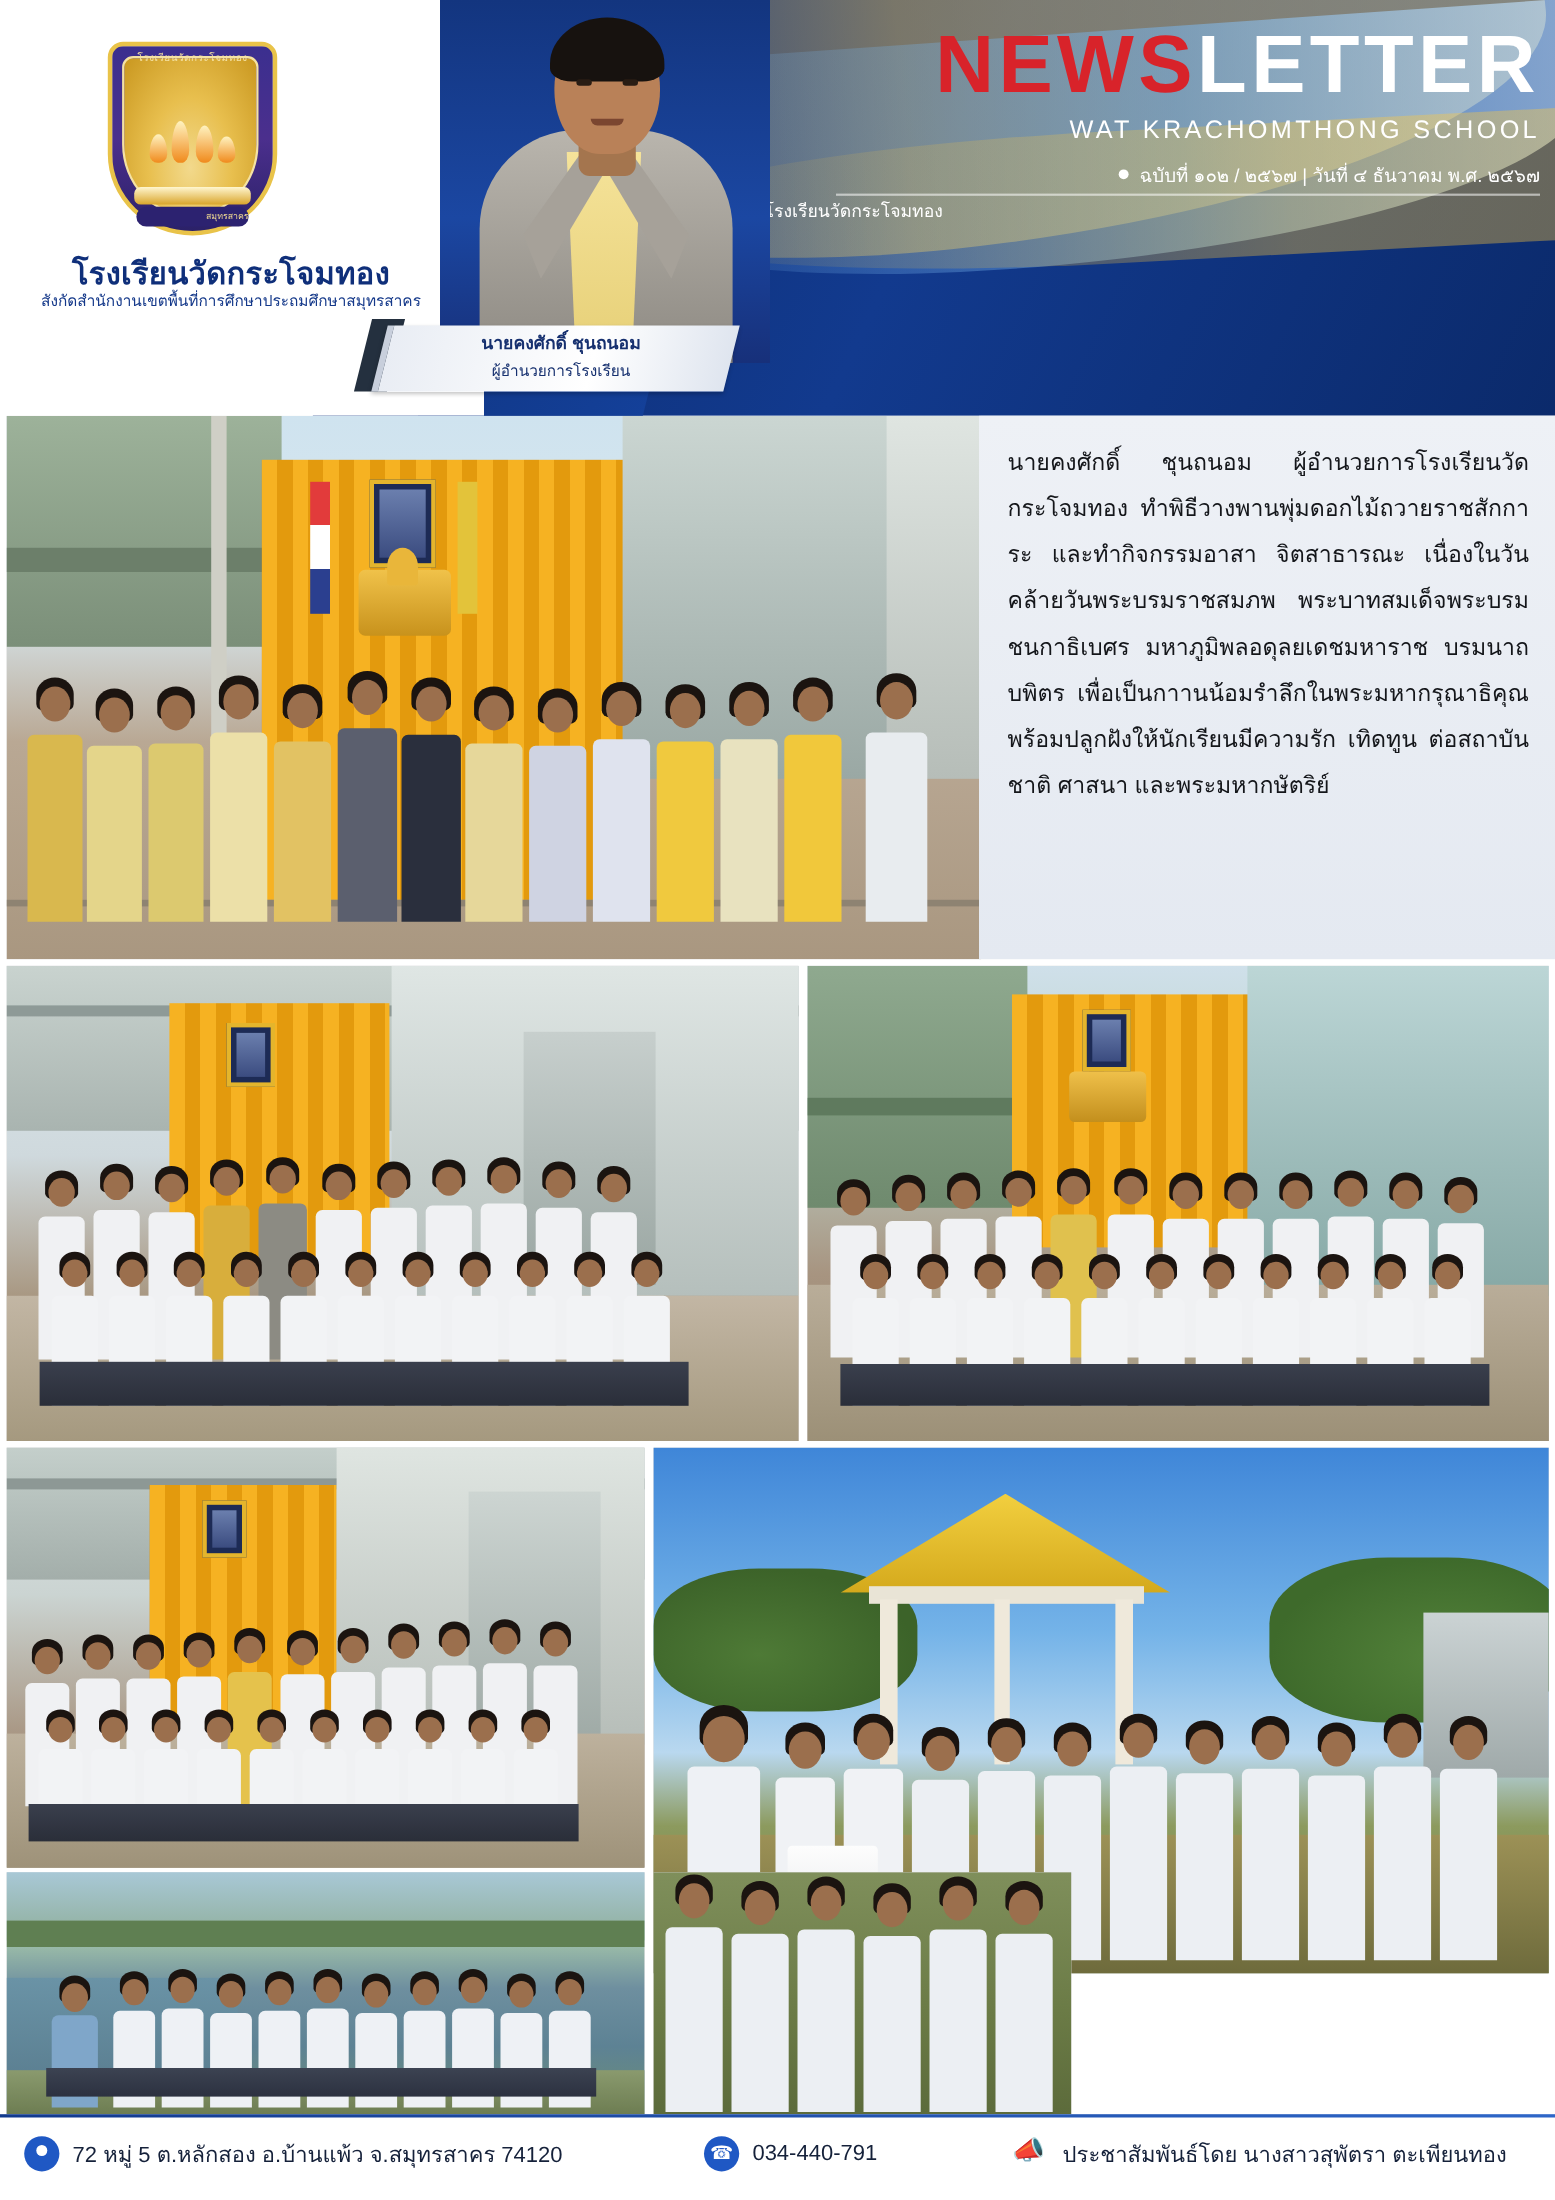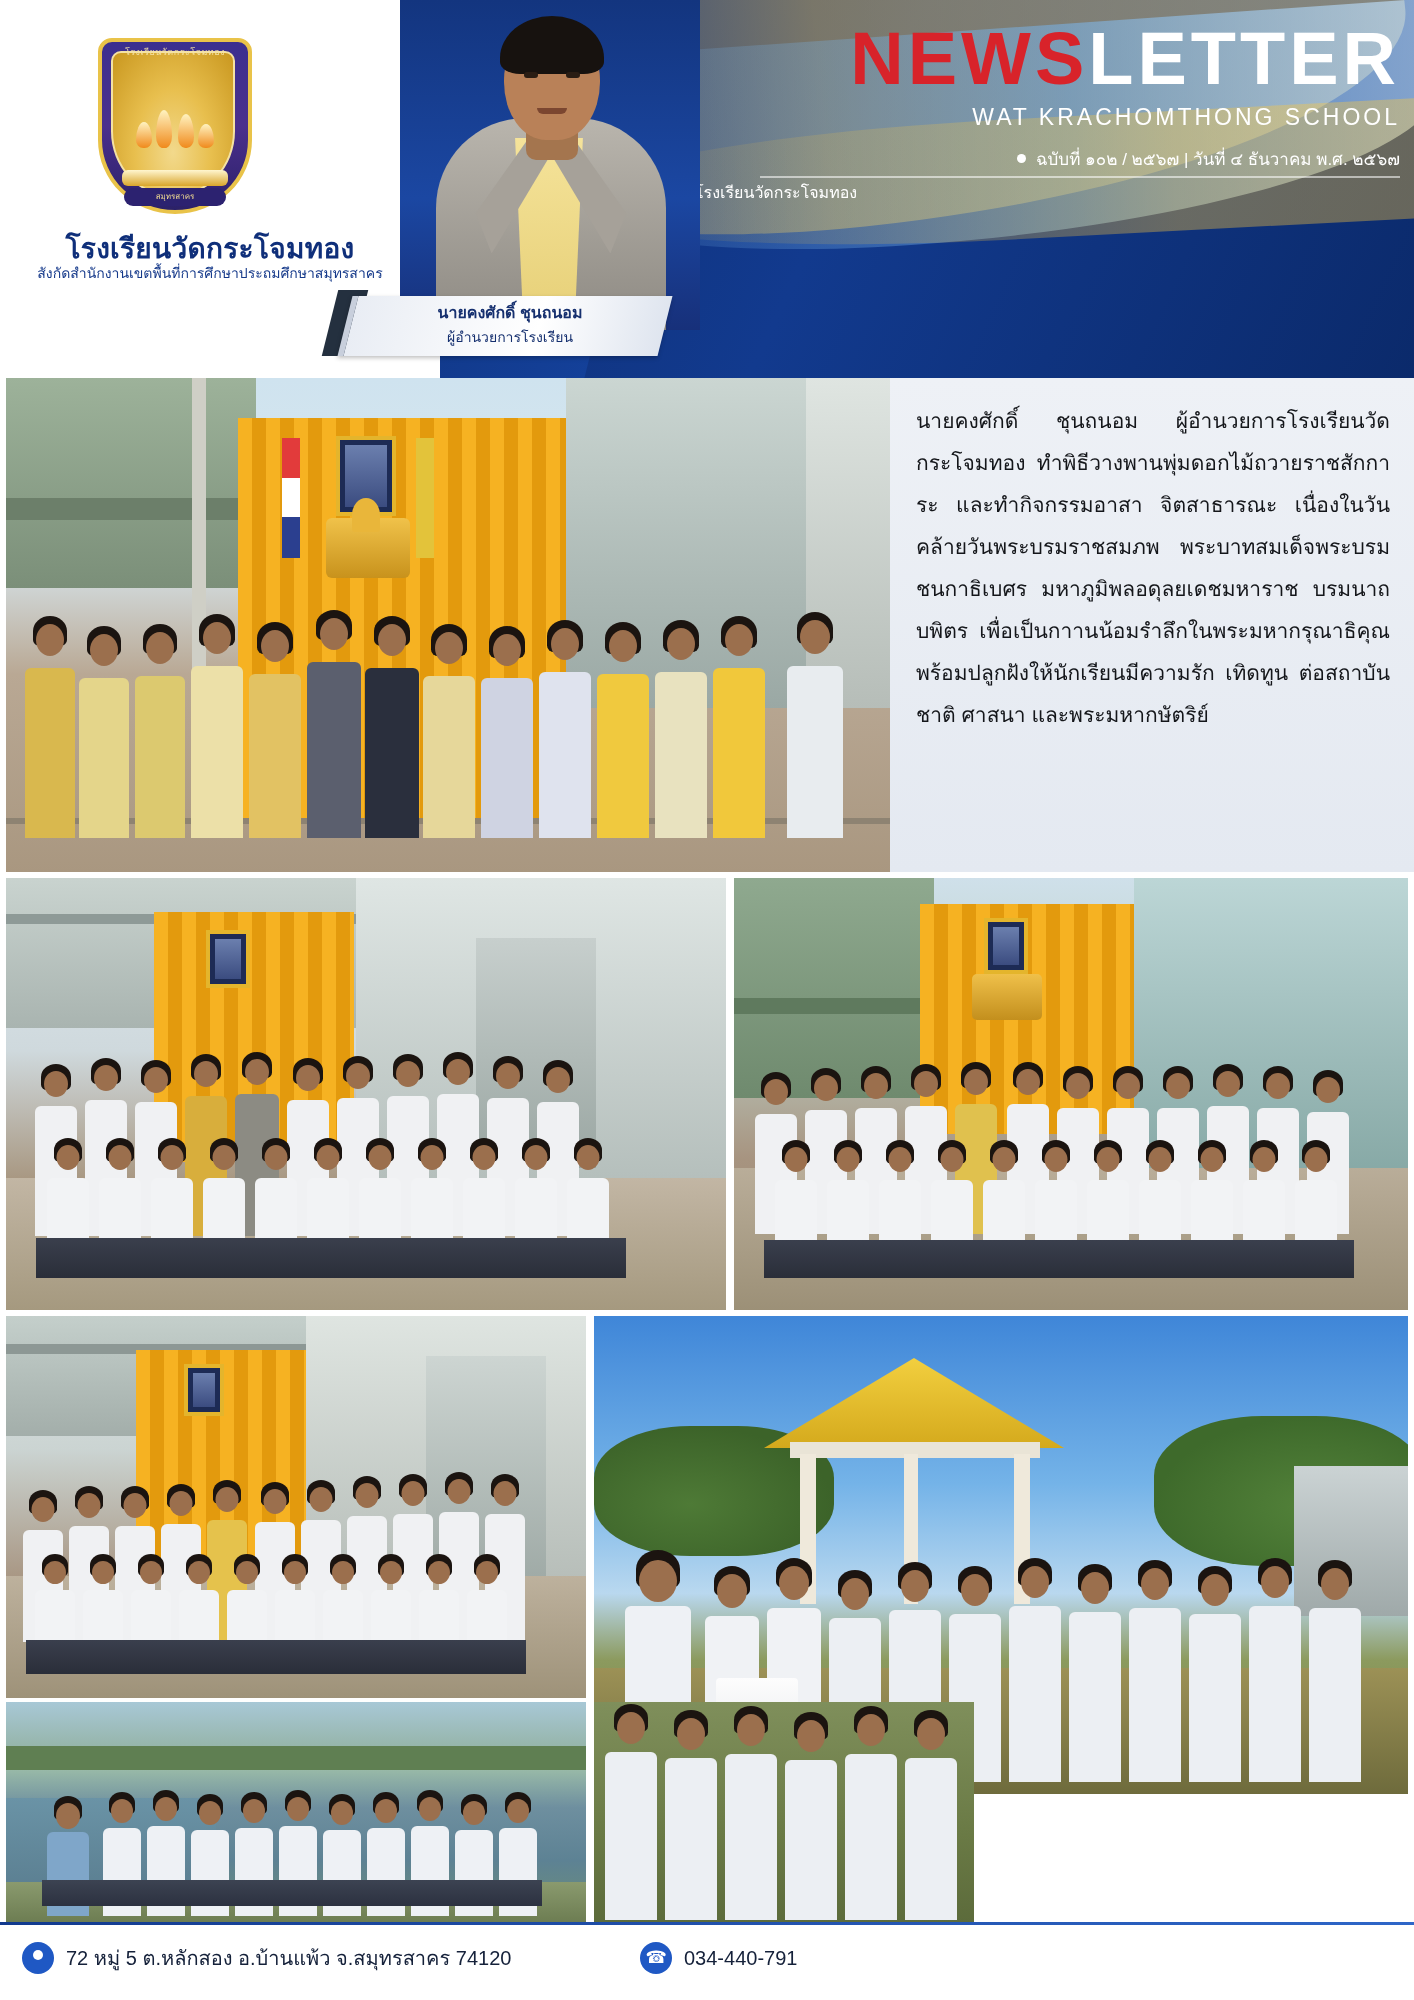--- a/index.html
+++ b/index.html
@@ -121,21 +121,21 @@
     background: linear-gradient(180deg,#fff6cf,#d9a52b);
     border-radius: 6px;
   }
   .crest-ribbon {
     position: absolute; left: 26px; bottom: 8px;
     width: 102px; height: 18px;
     background: #2c2270;
     border-radius: 9px;
     color: #f3dd93;
     font-size: 8px;
-    text-align: center;
+    text-align: right;
     line-height: 18px;
   }
 
   .school-name-th {
     position: absolute; left: 20px; top: 226px;
     width: 380px;
     text-align: center;
     font-size: 28px;
     font-weight: bold;
     color: #0f2f7a;
@@ -1225,15 +1225,19 @@
     <div class="f-item" style="left:22px;">
       <span class="f-pin"></span>
       <span>72 หมู่ 5 ต.หลักสอง อ.บ้านแพ้ว จ.สมุทรสาคร 74120</span>
     </div>
 
     <div class="f-item" style="left:640px;">
       <span class="f-phone"></span>
       <span>034-440-791</span>
     </div>
 
+    <div class="f-item" style="left:920px;">
+      <span class="f-mega"></span>
+      <span>ประชาสัมพันธ์โดย   นางสาวสุพัตรา  ตะเพียนทอง</span>
+    </div>
   </div>
 
 </div>
 
 </body></html>

